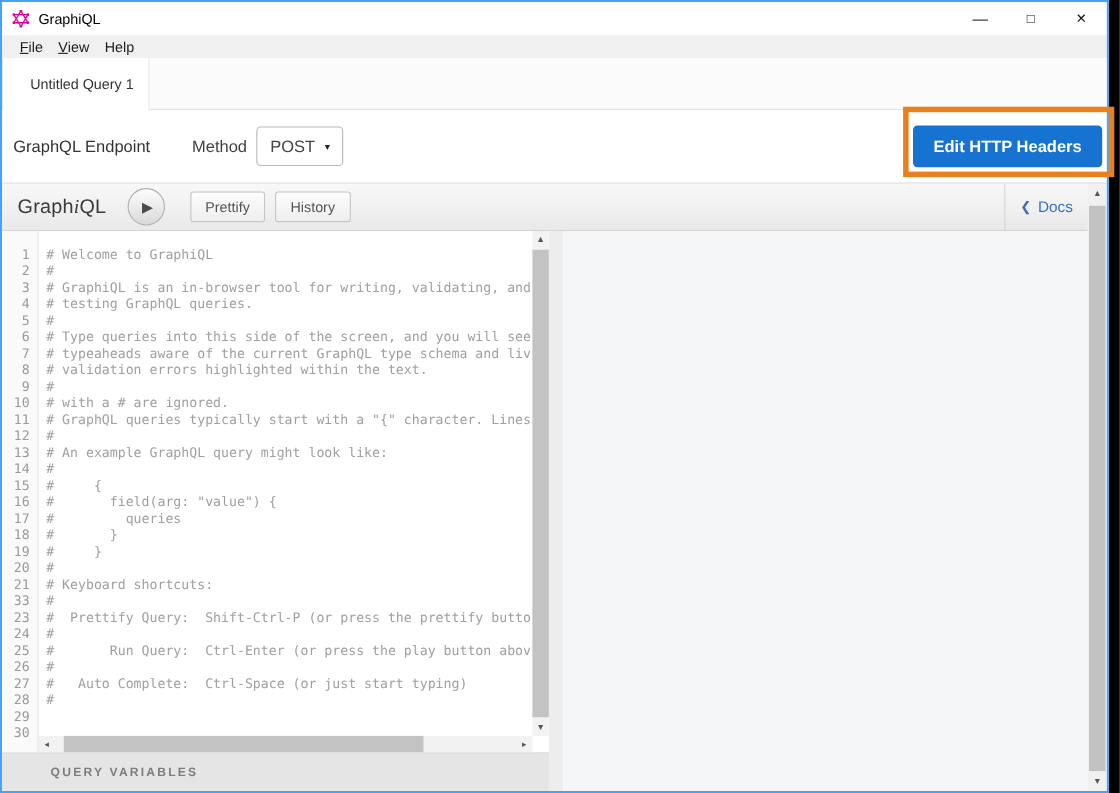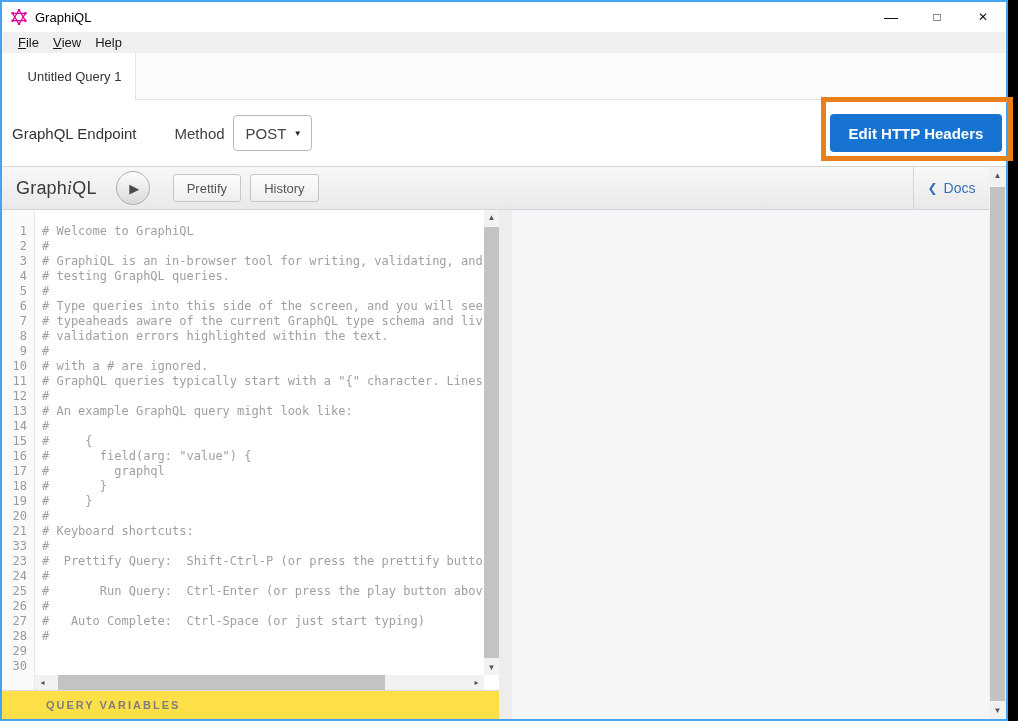--- a/index.html
+++ b/index.html
@@ -78,21 +78,21 @@
                     display:flex; flex-direction:column; }
   .editor-hscroll { position:absolute; left:33px; right:15px; bottom:0; height:15px; background:#f2f2f2;
                     display:flex; align-items:stretch; }
   .sb-arrow { flex:0 0 auto; width:15px; height:15px; display:flex; align-items:center; justify-content:center;
               font-size:8px; color:#565656; }
   .v-track { flex:1; position:relative; }
   .v-thumb { position:absolute; left:0; width:100%; top:2px; height:calc(100% - 4px); background:#c3c3c3; }
   .h-track { flex:1; position:relative; }
   .h-thumb { position:absolute; top:0; height:100%; left:2%; width:78%; background:#c3c3c3; }
 
-  .vars-bar { height:29px; flex:0 0 auto; background:#fde047; border-top:1px solid #dcdcdc;
+  .vars-bar { height:35px; flex:0 0 auto; background:#e5e5e5; border-top:1px solid #dcdcdc;
               display:flex; align-items:center; padding-left:44px; }
   .vars-title { font-size:11px; font-weight:bold; letter-spacing:2px; color:#7d7d7d; }
 
   .pane-divider { width:13px; flex:0 0 auto; background:#ededed; }
   .result-pane { flex:1; background:#f5f6f7; }
 
   .outer-scrollbar { width:17px; flex:0 0 auto; background:#f1f1f1; display:flex; flex-direction:column; }
   .outer-scrollbar .sb-arrow { width:17px; height:17px; }
   .outer-track { flex:1; position:relative; }
   .outer-thumb { position:absolute; left:1px; right:1px; top:3px; bottom:1px; background:#c2c2c2; }
@@ -222,21 +222,21 @@
                   <div># typeaheads aware of the current GraphQL type schema and liv</div>
                   <div># validation errors highlighted within the text.</div>
                   <div>#</div>
                   <div># with a # are ignored.</div>
                   <div># GraphQL queries typically start with a "{" character. Lines</div>
                   <div>#</div>
                   <div># An example GraphQL query might look like:</div>
                   <div>#</div>
                   <div>#     {</div>
                   <div>#       field(arg: "value") {</div>
-                  <div>#         graphql</div>
+                  <div>#         queries</div>
                   <div>#       }</div>
                   <div>#     }</div>
                   <div>#</div>
                   <div># Keyboard shortcuts:</div>
                   <div>#</div>
                   <div>#  Prettify Query:  Shift-Ctrl-P (or press the prettify butto</div>
                   <div>#</div>
                   <div>#       Run Query:  Ctrl-Enter (or press the play button abov</div>
                   <div>#</div>
                   <div>#   Auto Complete:  Ctrl-Space (or just start typing)</div>

